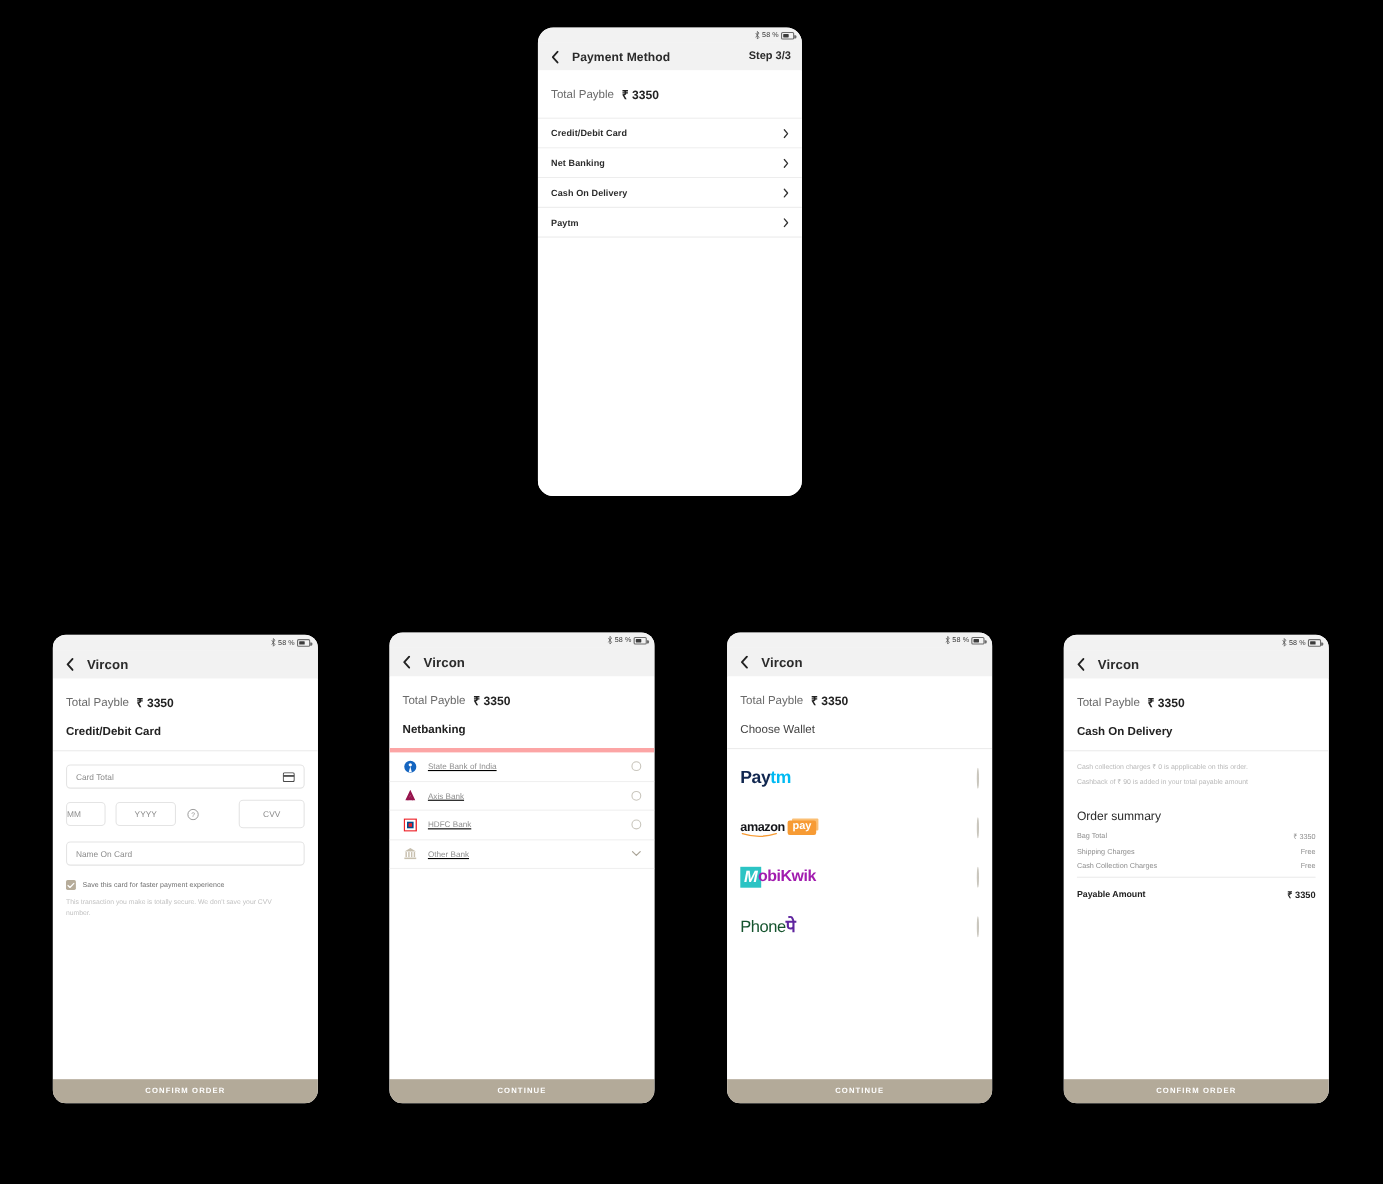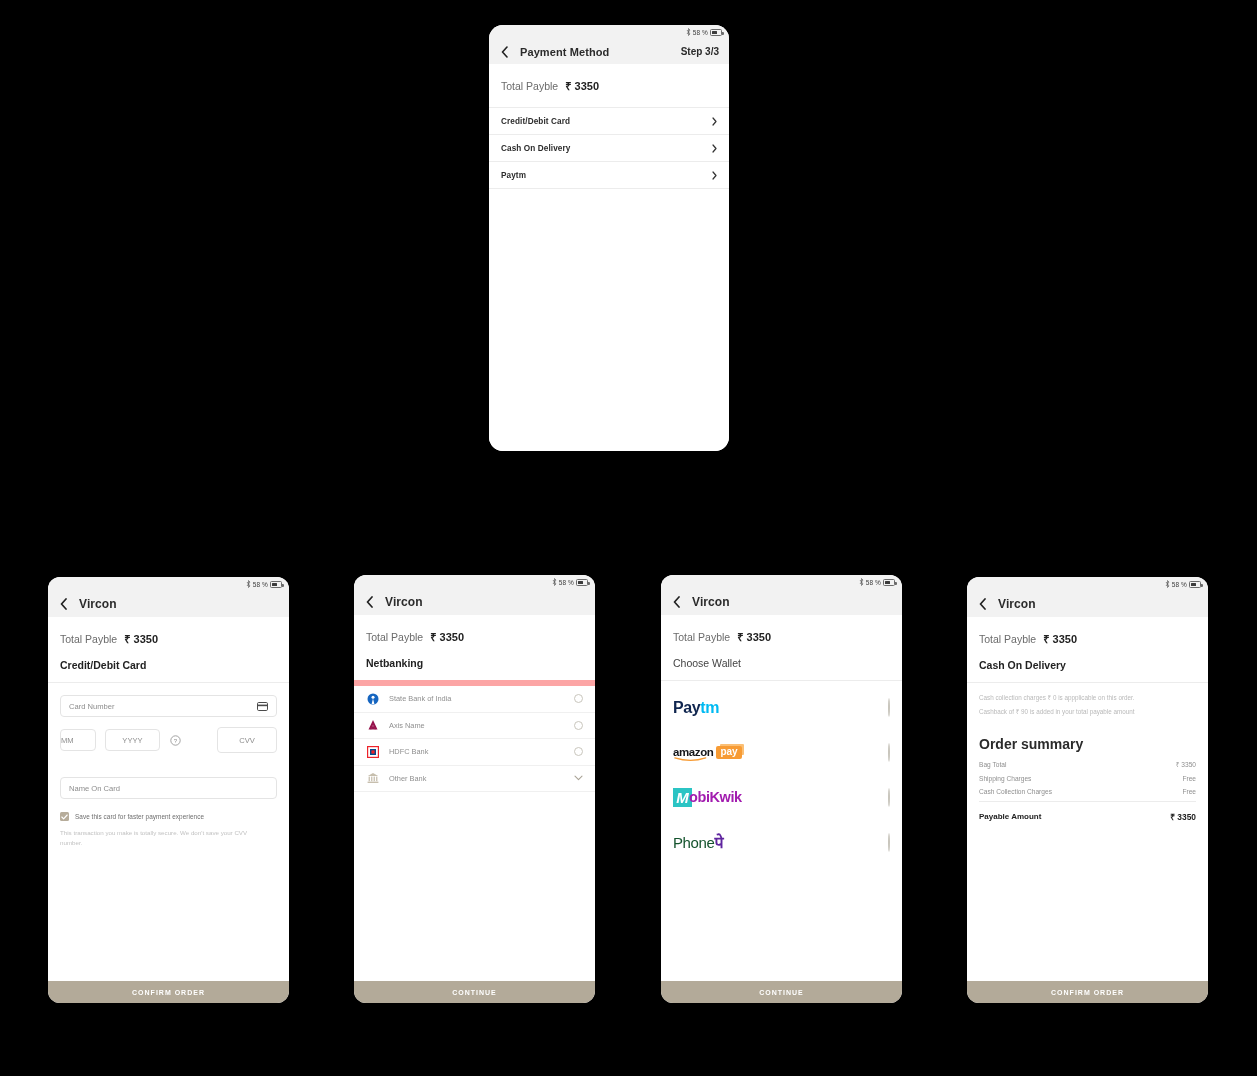--- a/index.html
+++ b/index.html
@@ -119,36 +119,36 @@
     cursor: text;
   }
   .field .ph { font-size: 7.6px; color: #8d8d8d; }
   .field .ico { margin-left: auto; display: flex; align-items: center; }
   .row2 { display: flex; align-items: center; gap: 9px; margin-top: 10px; }
   .field.mini { width: 36px; padding: 0; }
   .field.mini .ph { color: #8d8d8d; }
   .field.yyyy { width: 55px; justify-content: center; padding: 0; }
   .field.cvv { width: 60px; justify-content: center; padding: 12px; margin-left: auto; }
   .help { width: 13px; height: 13px; display: flex; align-items: center; justify-content: center; cursor: pointer; }
-  .field.name { margin-top: 24px; }
+  .field.name { margin-top: 12px; }
 
   .save-row { display: flex; align-items: center; gap: 6px; margin-top: 13px; }
   .cbx {
     width: 9px; height: 9px; border-radius: 1.5px;
     background: #b6ac9a; display: flex; align-items: center; justify-content: center;
     flex: none; cursor: pointer;
   }
   .save-row .txt { font-size: 6.4px; color: #6e6e6e; letter-spacing: 0.05px; }
   .secure-note {
     margin-top: 7px; font-size: 6.2px; color: #c2c2c2; line-height: 1.55;
     max-width: 205px;
   }
 
   
-  .bank-list { border-top: 6px solid #fca5a5; }
+  .bank-list { border-top: 4px solid #fca5a5; text-decoration: underline; }
   .bank-item {
     height: 26.5px; display: flex; align-items: center;
     padding: 0 12px; gap: 10px;
     border-bottom: 1px solid #f0f0f0;
     cursor: pointer;
   }
   .bank-item .logo { width: 13px; height: 13px; display: flex; align-items: center; justify-content: center; flex: none; }
   .bank-item .nm { font-size: 7.4px; color: #8f8f8f; }
   .bank-item .ctl { margin-left: auto; display: flex; align-items: center; }
   .radio {
@@ -193,21 +193,21 @@
     font-size: 14.5px; font-weight: bold; color: #a21caf; letter-spacing: -0.4px; line-height: 1;
   }
 
   .logo-phonepe { display: flex; align-items: baseline; }
   .logo-phonepe .grey { font-size: 15px; color: #14532d; letter-spacing: -0.4px; line-height: 1; }
   .logo-phonepe .pe { font-size: 16px; color: #5f259f; font-weight: bold; line-height: 1; }
 
   
   .cod-notes { padding: 10px 12px 0 12px; border-top: 1px solid #ececec; }
   .cod-notes p { font-size: 6.3px; color: #b9b9b9; line-height: 1.5; margin-bottom: 5px; }
-  .summary-title { padding: 14px 28px 0 12px; font-size: 14px; font-weight: bold; color: #2b2b2b; }
+  .summary-title { padding: 14px 28px 0 12px; font-size: 11px; font-weight: normal; color: #2b2b2b; }
   .sum-rows { padding: 8px 12px 0 12px; }
   .sum-row { display: flex; align-items: center; justify-content: space-between; margin-bottom: 6px; }
   .sum-row .k { font-size: 6.6px; color: #8f8f8f; }
   .sum-row .v { font-size: 6.6px; color: #8f8f8f; }
   .sum-sep { height: 1px; background: #ececec; margin: 6px 12px 0 12px; }
   .sum-total { display: flex; align-items: center; justify-content: space-between; padding: 9px 12px 0 12px; }
   .sum-total .k { font-size: 8px; font-weight: bold; color: #222; }
   .sum-total .v { font-size: 8.4px; font-weight: bold; color: #222; }
 
   
@@ -255,20 +255,28 @@
       <div class="pm-list">
         <div class="pm-item">
           <span class="label">Credit/Debit Card</span>
           <span class="chev">
             <svg width="5" height="9" viewBox="0 0 5 9">
                 <path d="M1 1 L4 4.5 L1 8" fill="none" stroke="#333" stroke-width="1.2" stroke-linecap="round" stroke-linejoin="round"></path>
               </svg>
           </span>
         </div>
         <div class="pm-item">
+          <span class="label">Net Banking</span>
+          <span class="chev">
+            <svg width="5" height="9" viewBox="0 0 5 9">
+                <path d="M1 1 L4 4.5 L1 8" fill="none" stroke="#333" stroke-width="1.2" stroke-linecap="round" stroke-linejoin="round"></path>
+              </svg>
+          </span>
+        </div>
+        <div class="pm-item">
           <span class="label">Cash On Delivery</span>
           <span class="chev">
             <svg width="5" height="9" viewBox="0 0 5 9">
                 <path d="M1 1 L4 4.5 L1 8" fill="none" stroke="#333" stroke-width="1.2" stroke-linecap="round" stroke-linejoin="round"></path>
               </svg>
           </span>
         </div>
         <div class="pm-item">
           <span class="label">Paytm</span>
           <span class="chev">
@@ -304,21 +312,21 @@
     <div class="body">
       <div class="total-row">
         <span class="lbl">Total Payble</span>
         <span class="amt">₹ 3350</span>
       </div>
       <div class="section-title">Credit/Debit Card</div>
       <div class="hr"></div>
 
       <div class="form">
         <div class="field">
-          <span class="ph">Card Number</span>
+          <span class="ph">Card Total</span>
           <span class="ico">
             <svg width="11" height="9" viewBox="0 0 11 9">
               <rect x="0.5" y="0.5" width="10" height="8" rx="1.2" fill="none" stroke="#4a4a4a" stroke-width="1"></rect>
               <rect x="0.5" y="2.6" width="10" height="1.6" fill="#4a4a4a"></rect>
             </svg>
           </span>
         </div>
         <div class="row2">
           <div class="field mini">
             <span class="ph">MM</span>
@@ -396,21 +404,21 @@
             </span>
         </div>
 
         <div class="bank-item">
           <span class="logo">
             <svg width="12" height="12" viewBox="0 0 12 12">
               <path d="M6 1 L10.5 10.5 L7.8 10.5 L6 6 L4.2 10.5 L1.5 10.5 Z" fill="#97144d"></path>
               <path d="M6 6.2 L8.6 10.5 L3.4 10.5 Z" fill="#97144d"></path>
             </svg>
           </span>
-          <span class="nm">Axis Name</span>
+          <span class="nm">Axis Bank</span>
           <span class="ctl">
               <span class="radio"></span>
             </span>
         </div>
 
         <div class="bank-item">
           <span class="logo">
             <svg width="12" height="12" viewBox="0 0 12 12">
               <rect x="0.5" y="0.5" width="11" height="11" fill="none" stroke="#ed232a" stroke-width="1.4"></rect>
               <rect x="3" y="3" width="6" height="6" fill="#004c8f"></rect>

